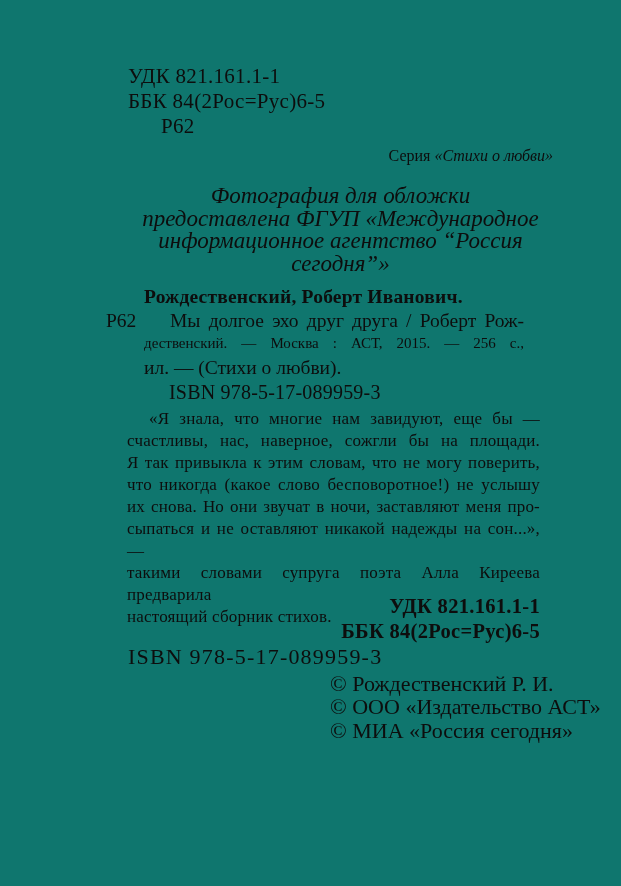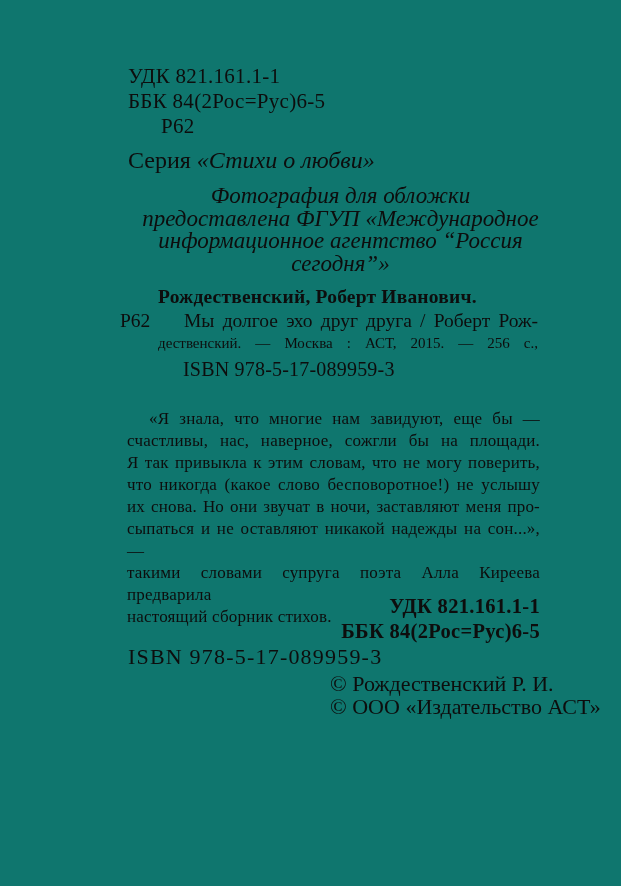--- a/index.html
+++ b/index.html
@@ -24,38 +24,38 @@
     font-size: 21px;
     line-height: 25px;
     letter-spacing: 0.3px;
   }
   .top-codes .sign { padding-left: 33px; }
 
   
   .series {
     left: 128px; top: 147px;
     width: 425px;
-    text-align: left;
-    font-size: 24px;
+    text-align: right;
+    font-size: 16px;
   }
   .series .title { font-style: italic; }
 
   
   .credit {
     left: 128px; top: 185px;
     width: 425px;
     text-align: center;
     font-style: italic;
     font-size: 23px;
     line-height: 22.5px;
   }
 
   
   .entry {
-    left: 126px; top: 285px;
+    left: 112px; top: 285px;
     width: 412px;
     font-size: 19.5px;
     line-height: 23.6px;
   }
   .entry .head {
     font-weight: bold;
     padding-left: 32px;
     letter-spacing: 0.2px;
   }
   .entry .lineA {
@@ -148,20 +148,21 @@
     <div>информационное агентство “Россия сегодня”»</div>
   </div>
 
   <div class="abs entry">
     <div class="head">Рождественский, Роберт Иванович.</div>
     <div class="lineA">
       <span class="sign">Р62</span>
       <span>Мы долгое эхо друг друга / Роберт Рож-</span>
     </div>
     <div class="lineB">дественский. — Москва : АСТ, 2015. — 256 с.,</div>
+    <div class="lineC">ил. — (Стихи о любви).</div>
     <div class="isbn">ISBN 978-5-17-089959-3</div>
   </div>
 
   <div class="abs annotation">
     <div class="ln first">«Я знала, что многие нам завидуют, еще бы —</div>
     <div class="ln">счастливы, нас, наверное, сожгли бы на площади.</div>
     <div class="ln">Я так привыкла к этим словам, что не могу поверить,</div>
     <div class="ln">что никогда (какое слово бесповоротное!) не услышу</div>
     <div class="ln">их снова. Но они звучат в ночи, заставляют меня про-</div>
     <div class="ln">сыпаться и не оставляют никакой надежды на сон...», —</div>
@@ -172,15 +173,16 @@
   <div class="abs codes-right">
     <div>УДК 821.161.1-1</div>
     <div>ББК 84(2Рос=Рус)6-5</div>
   </div>
 
   <div class="abs isbn-bottom">ISBN 978-5-17-089959-3</div>
 
   <div class="abs copyrights">
     <div>© Рождественский Р. И.</div>
     <div>© ООО «Издательство АСТ»</div>
+    <div>© МИА «Россия сегодня»</div>
   </div>
 
 </div>
 
 </body></html>

